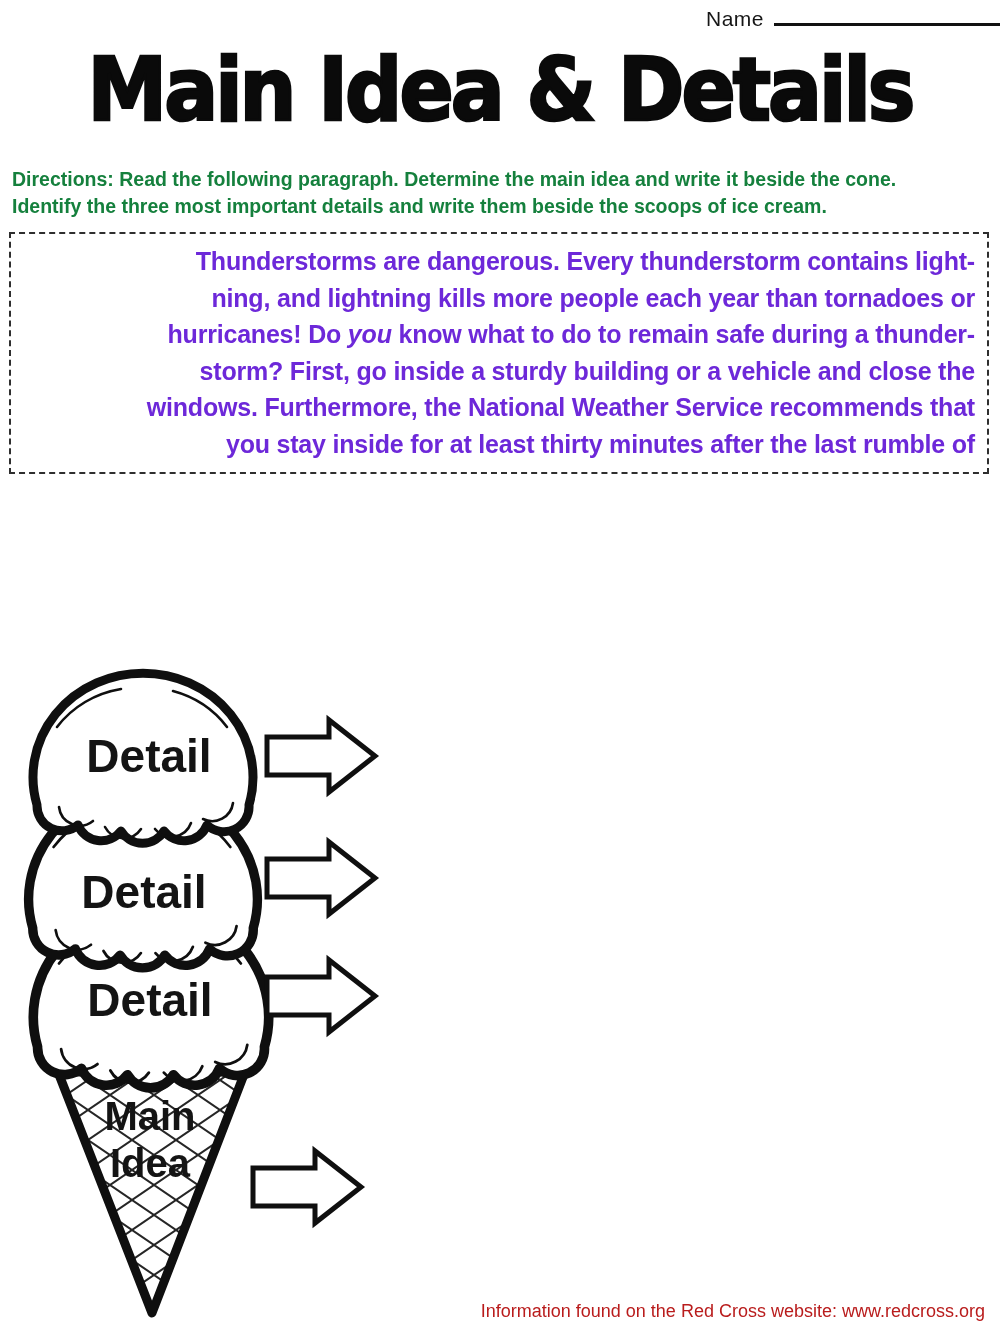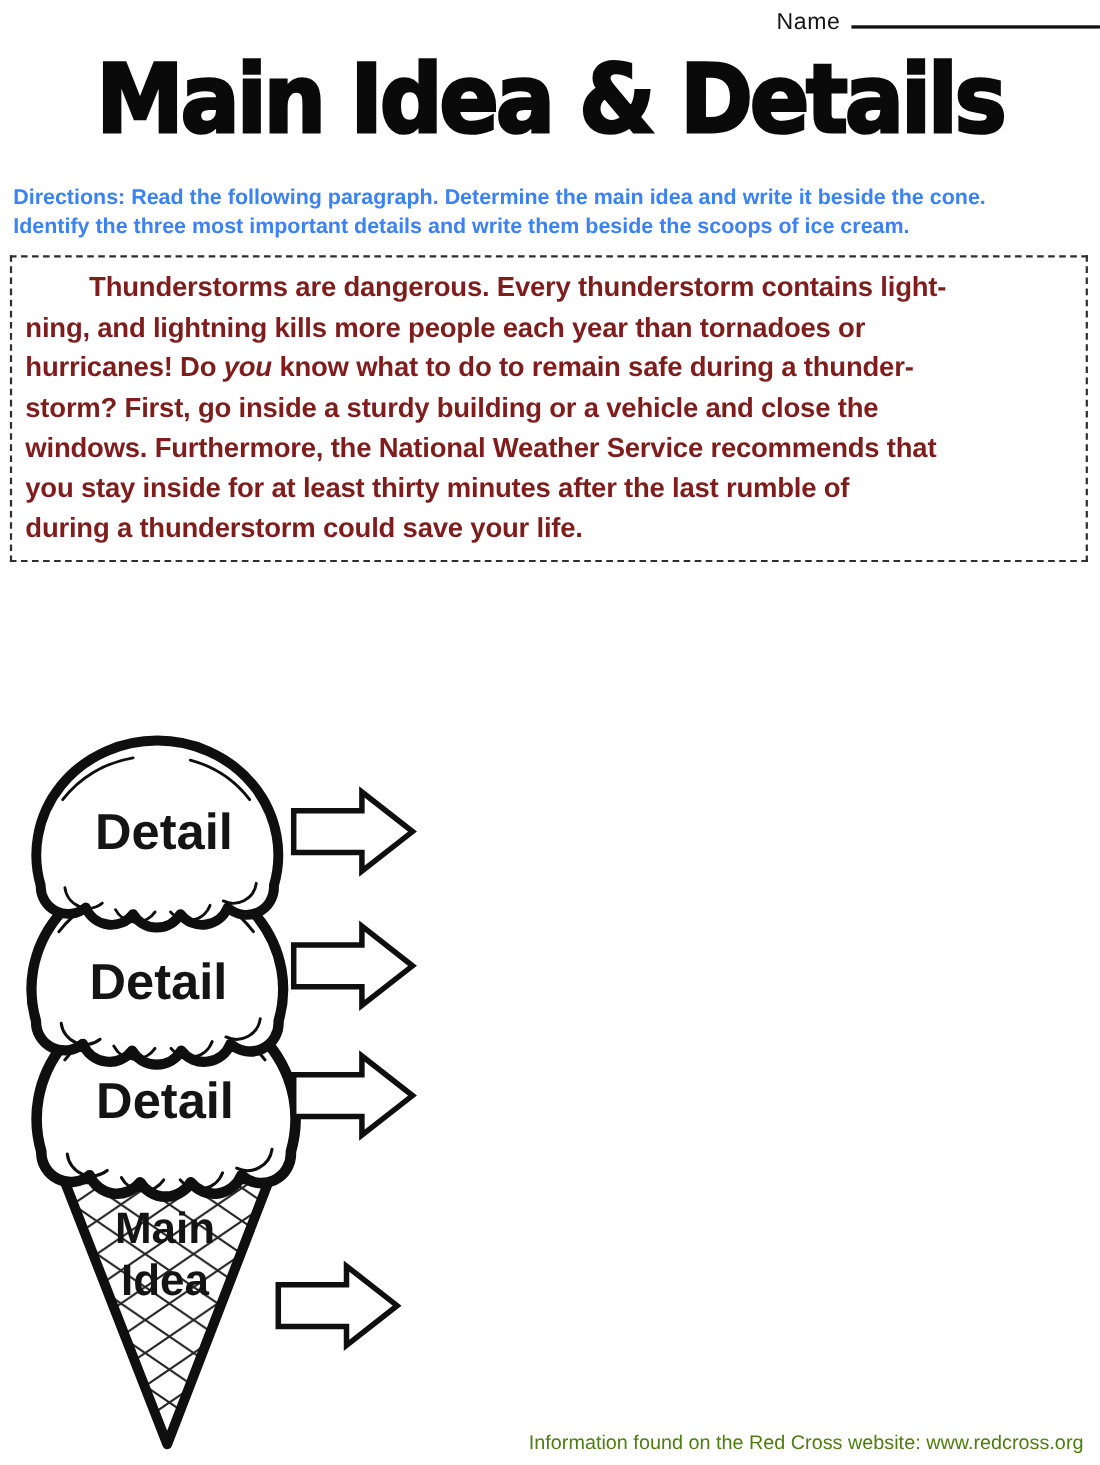--- a/index.html
+++ b/index.html
@@ -35,52 +35,53 @@
     -webkit-text-stroke:2.5px #0a0a0a;
     transform:scaleY(1.08);
     transform-origin:top center;
     white-space:nowrap;
   }
 
   
   .directions {
     position:absolute; top:166px; left:12px; width:965px;
     font-size:19.5px; line-height:27px; font-weight:600;
-    color:#3b82f6;
+    color:#15803d;
   }
   .directions .dline { white-space:nowrap; }
 
   
   .passage-box {
     position:absolute; top:232px; left:9px;
     width:952px;
     border:2px dashed #2e2e2e;
     padding:9px 12px 10px 12px;
     font-size:25px; line-height:36.5px; font-weight:600;
-    color:#7f1d1d;
+    color:#6d28d9;
+    text-align:right;
   }
   .pline { white-space:nowrap; letter-spacing:-0.2px; }
   .pline.indent { padding-left:58px; }
   .em { font-style:italic; }
 
   
   .diagram {
     position:absolute; top:660px; left:0;
     width:400px; height:672px;
   }
   .ink   { fill:#ffffff; stroke:#0f0f0f; stroke-width:9; stroke-linejoin:round; }
   .thin  { fill:none; stroke:#0f0f0f; stroke-width:2.6; stroke-linecap:round; }
   .arrow { fill:#ffffff; stroke:#0f0f0f; stroke-width:5; stroke-linejoin:miter; }
   .scoop-text { font-family:"Liberation Sans", sans-serif; font-weight:700; font-size:46px; fill:#141414; text-anchor:middle; }
   .cone-text  { font-family:"Liberation Sans", sans-serif; font-weight:700; font-size:40px; fill:#141414; text-anchor:middle; }
 
   
   .footer {
     position:absolute; top:1301px; right:15px;
-    font-size:18px; color:#4d7c0f;
+    font-size:18px; color:#b91c1c;
     white-space:nowrap;
   }
 </style>
 </head>
 <body>
 
 <div class="name-row">
   <span>Name</span><span class="name-blank"></span>
 </div>
 
@@ -91,21 +92,20 @@
   <div class="dline">Identify the three most important details and write them beside the scoops of ice cream.</div>
 </div>
 
 <div class="passage-box">
     <div class="pline indent"><span>Thunderstorms are dangerous. Every thunderstorm contains light-</span></div>
     <div class="pline"><span>ning, and lightning kills more people each year than tornadoes or</span></div>
     <div class="pline"><span>hurricanes! Do </span><span class="em">you</span><span> know what to do to remain safe during a thunder-</span></div>
     <div class="pline"><span>storm? First, go inside a sturdy building or a vehicle and close the</span></div>
     <div class="pline"><span>windows. Furthermore, the National Weather Service recommends that</span></div>
     <div class="pline"><span>you stay inside for at least thirty minutes after the last rumble of</span></div>
-    <div class="pline"><span>during a thunderstorm could save your life.</span></div>
   </div>
 
 <div class="diagram">
   <svg width="400" height="672" viewBox="0 0 400 672" xmlns="http://www.w3.org/2000/svg">
     <defs>
       <pattern id="hatch" width="44" height="30" patternUnits="userSpaceOnUse">
         <rect width="44" height="30" fill="#ffffff"></rect>
         <path d="M0 30 L44 0 M0 0 L44 30" stroke="#262626" stroke-width="2" fill="none"></path>
       </pattern>
       <g id="scoop">

